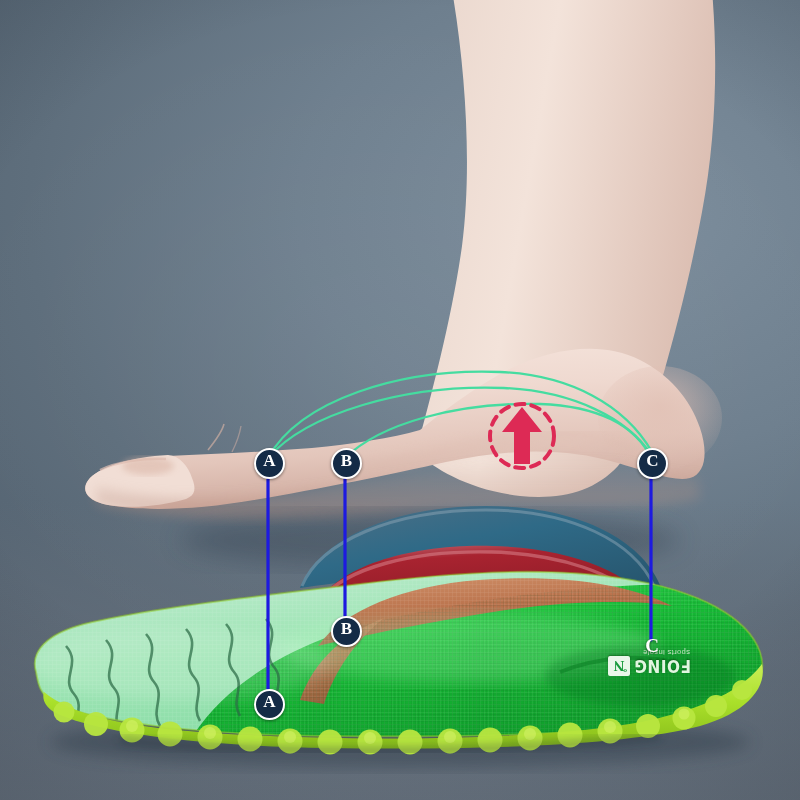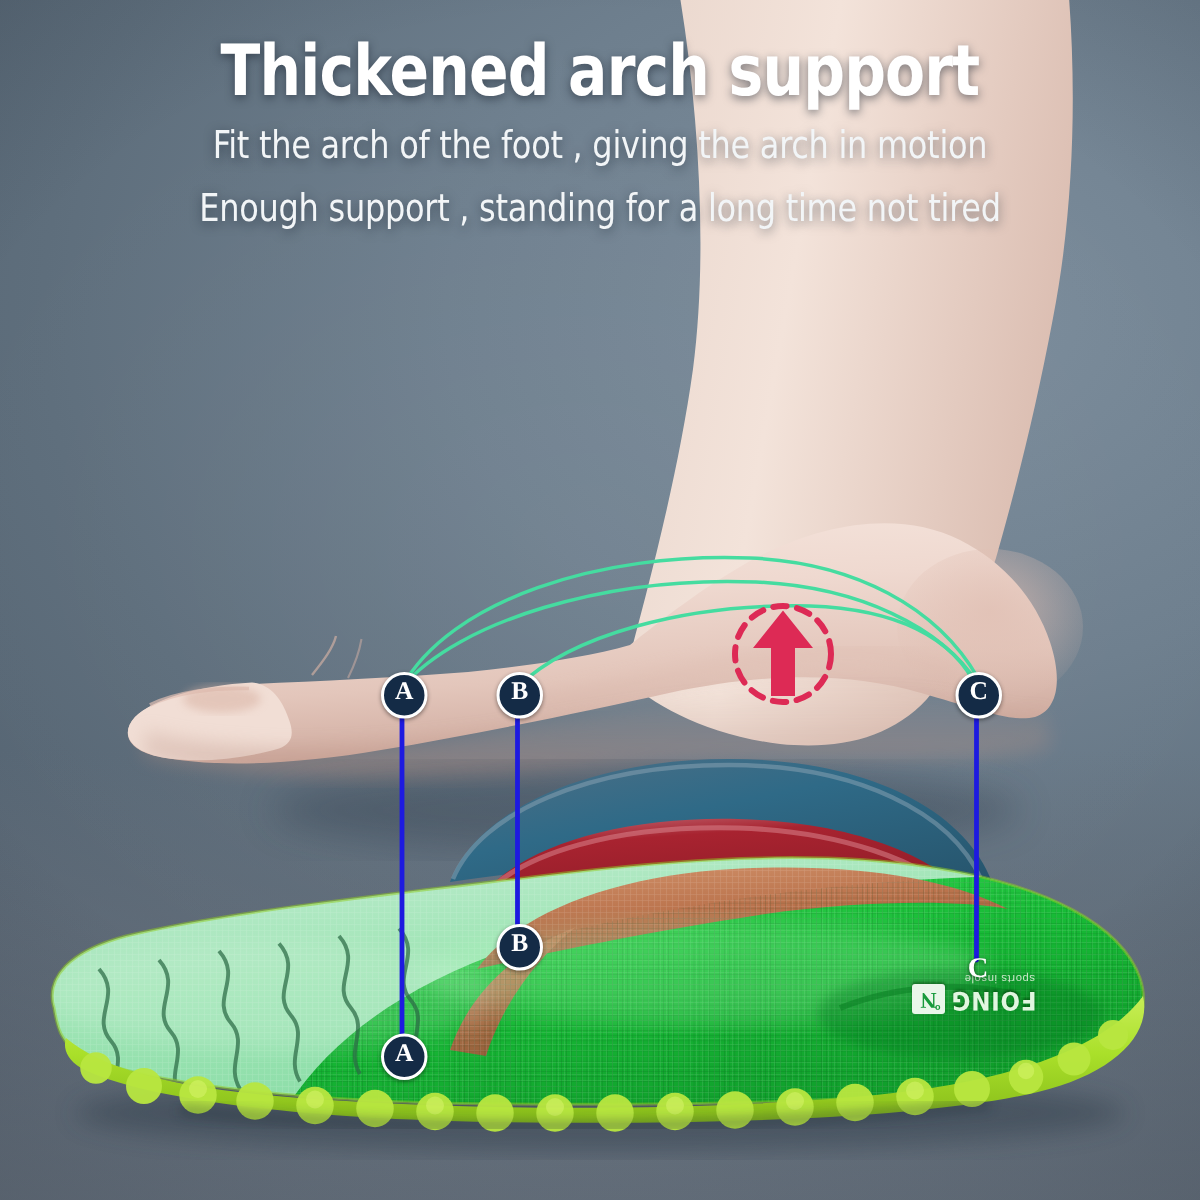--- a/index.html
+++ b/index.html
@@ -340,19 +340,14 @@
     <div style="position:relative;">
       <div class="bword">FOING</div>
       <div class="btag">sports insole</div>
     </div>
     <div class="bbox">
       <span class="bsup">o</span>
       <span class="bn">N</span>
     </div>
   </div>
 
-  <div class="copy">
-    <div class="h1">Thickened arch support</div>
-    <div class="sub">Fit the arch of the foot , giving the arch in motion</div>
-    <div class="sub">Enough support , standing for a long time not tired</div>
-  </div>
 
 </div>
 
 </body></html>

